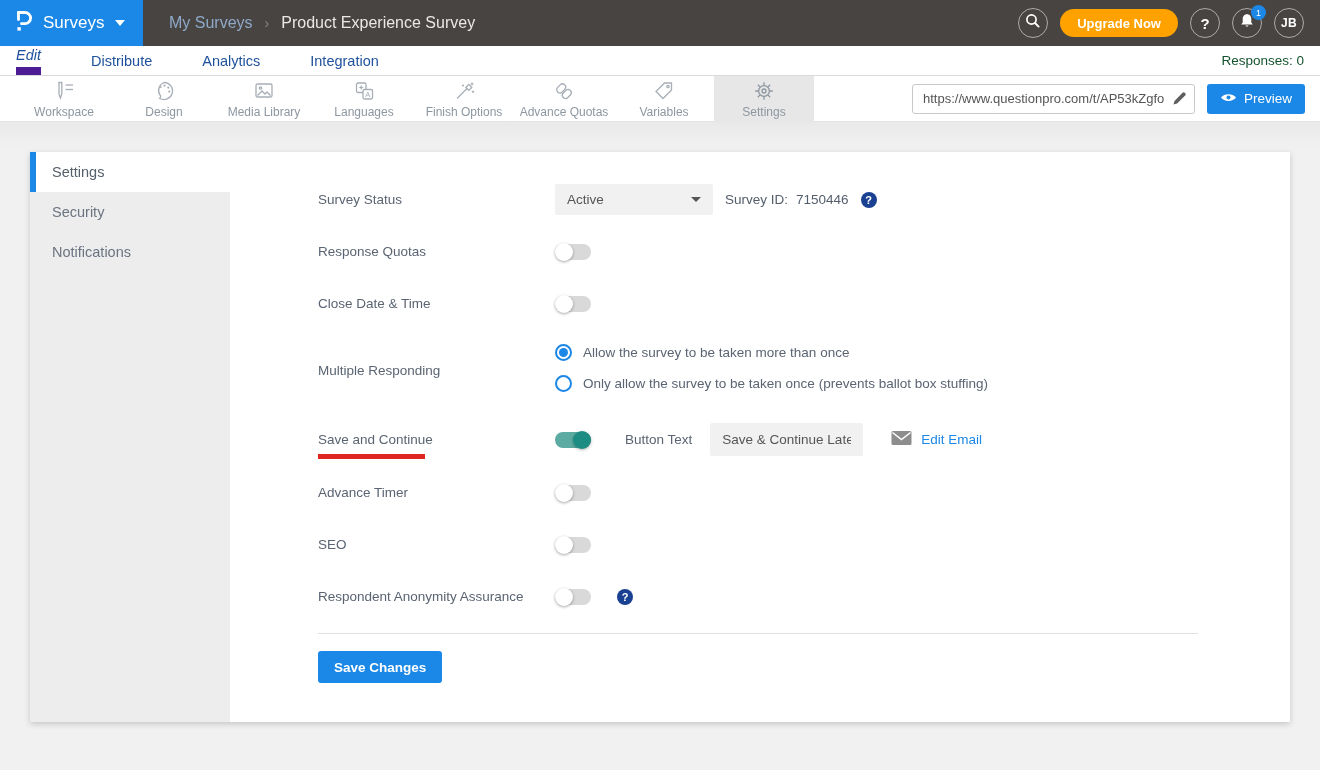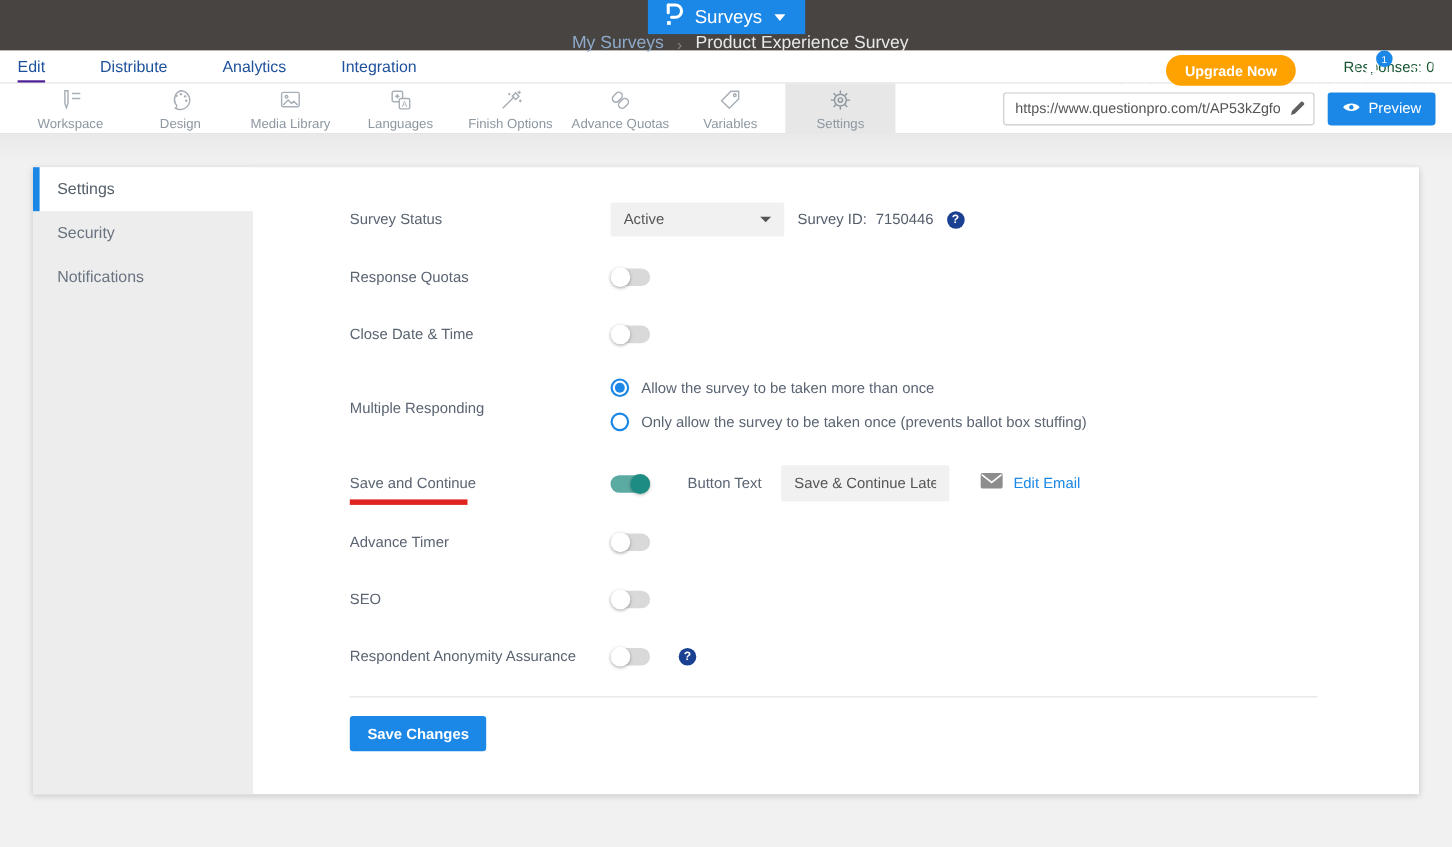--- a/index.html
+++ b/index.html
@@ -1,20 +1,20 @@
 <!DOCTYPE html>
 <html><head>
 <meta charset="utf-8">
 <style>
   * { margin:0; padding:0; box-sizing:border-box; }
   html,body { width:1320px; height:770px; overflow:hidden; background:#f1f1f1;
     font-family:"Liberation Sans", sans-serif; }
 
   
-  .topbar { height:46px; background:#474442; display:flex; align-items:center;flex-direction:column; }
+  .topbar { height:46px; background:#474442; display:flex; align-items:center; }
   .brand { width:143px; height:46px; background:#1b87e6; display:flex; align-items:center;
     padding-left:14px; gap:9px; cursor:pointer; }
   .brand-name { color:#fff; font-size:17px; }
   .caret-down { width:0; height:0; border-left:5px solid transparent; border-right:5px solid transparent;
     border-top:6px solid #fff; margin-left:2px; }
   .crumb { display:flex; align-items:center; gap:12px; margin-left:26px; font-size:16px; }
   .crumb-parent { color:#8fa9c9; cursor:pointer; }
   .crumb-sep { color:#8a8886; font-size:14px; }
   .crumb-current { color:#e9e8e7; }
   .top-actions { margin-left:auto; display:flex; align-items:center; gap:12px; padding-right:16px; }
@@ -25,21 +25,21 @@
   .badge { position:absolute; top:-4px; right:-5px; min-width:15px; height:15px; border-radius:8px;
     background:#1b87e6; color:#fff; font-size:9px; display:flex; align-items:center; justify-content:center;
     padding:0 3px; }
   .upgrade-btn { height:28px; border:none; border-radius:14px; background:#ffa200; color:#fff;
     font-size:13px; font-weight:bold; padding:0 17px; cursor:pointer; font-family:inherit; }
 
   
   .navtabs { height:30px; background:#fff; display:flex; align-items:flex-end;
     border-bottom:1px solid #d9d9d9; padding:0 16px; }
   .navtab { font-size:14.5px; color:#1e519c; margin-right:50px; padding-bottom:6px; cursor:pointer; }
-  .navtab.active { border-bottom:2px solid #4c1d95; padding-bottom:4px; }
+  .navtab.active { border-bottom:8px solid #4c1d95; padding-bottom:4px;font-style:italic; }
   .responses { margin-left:auto; font-size:13.5px; color:#14532d; padding-bottom:7px; }
 
   
   .toolbar { height:46px; background:#fff; display:flex; align-items:center; padding-left:14px;
     border-bottom:1px solid #e3e3e3; }
   .tool { width:100px; height:46px; display:flex; flex-direction:column; align-items:center;
     justify-content:center; gap:1px; cursor:pointer; }
   .tool.active { background:#e7e7e7; }
   .tool svg { display:block; }
   .tool-label { font-size:12px; color:#8d97a1; white-space:nowrap; }

